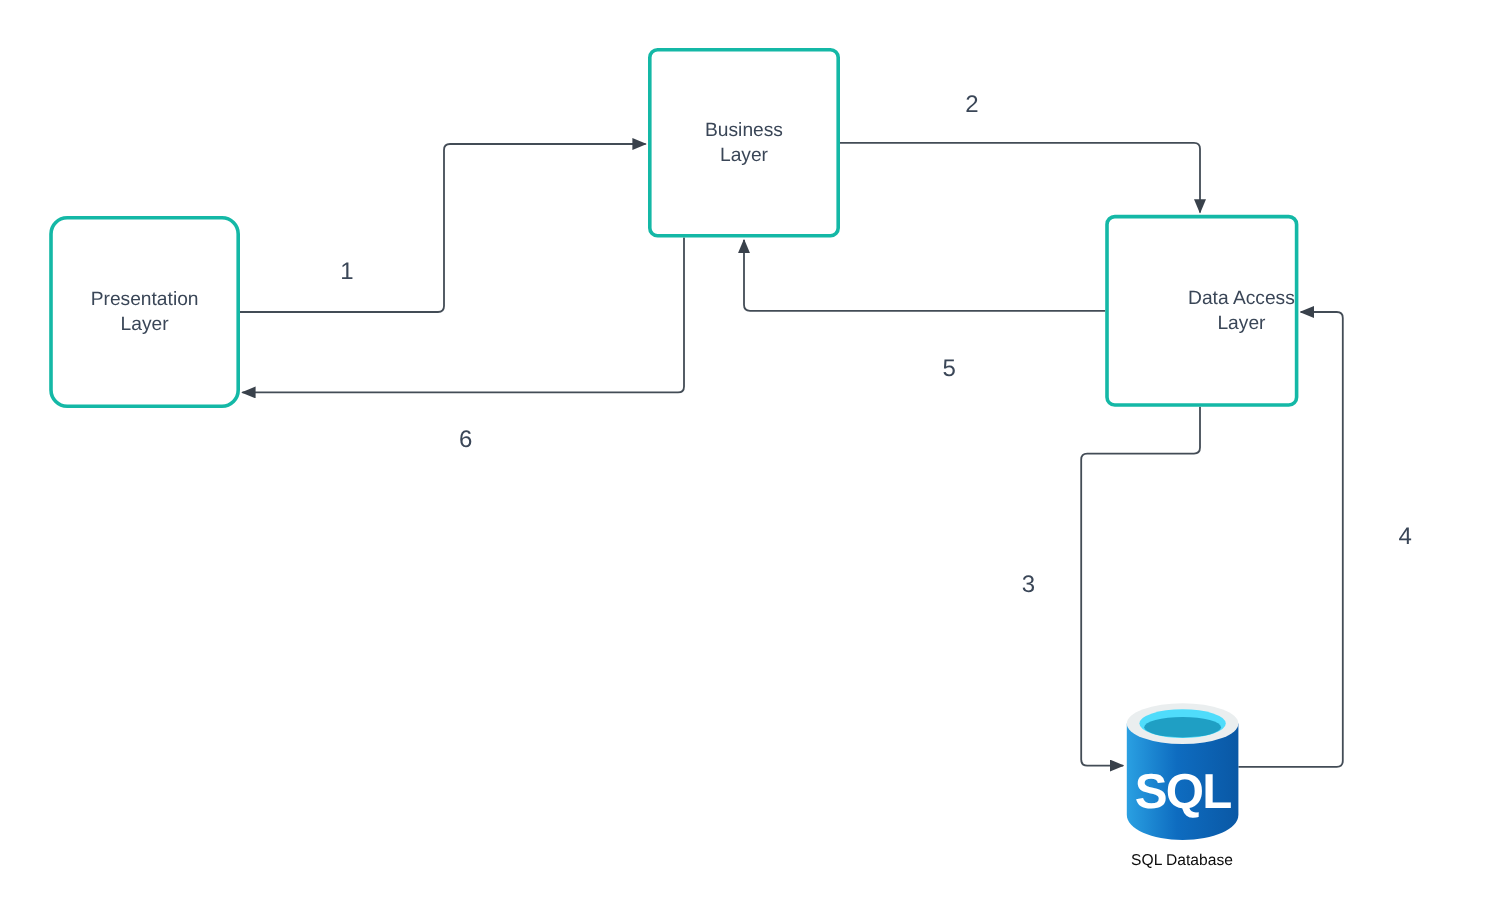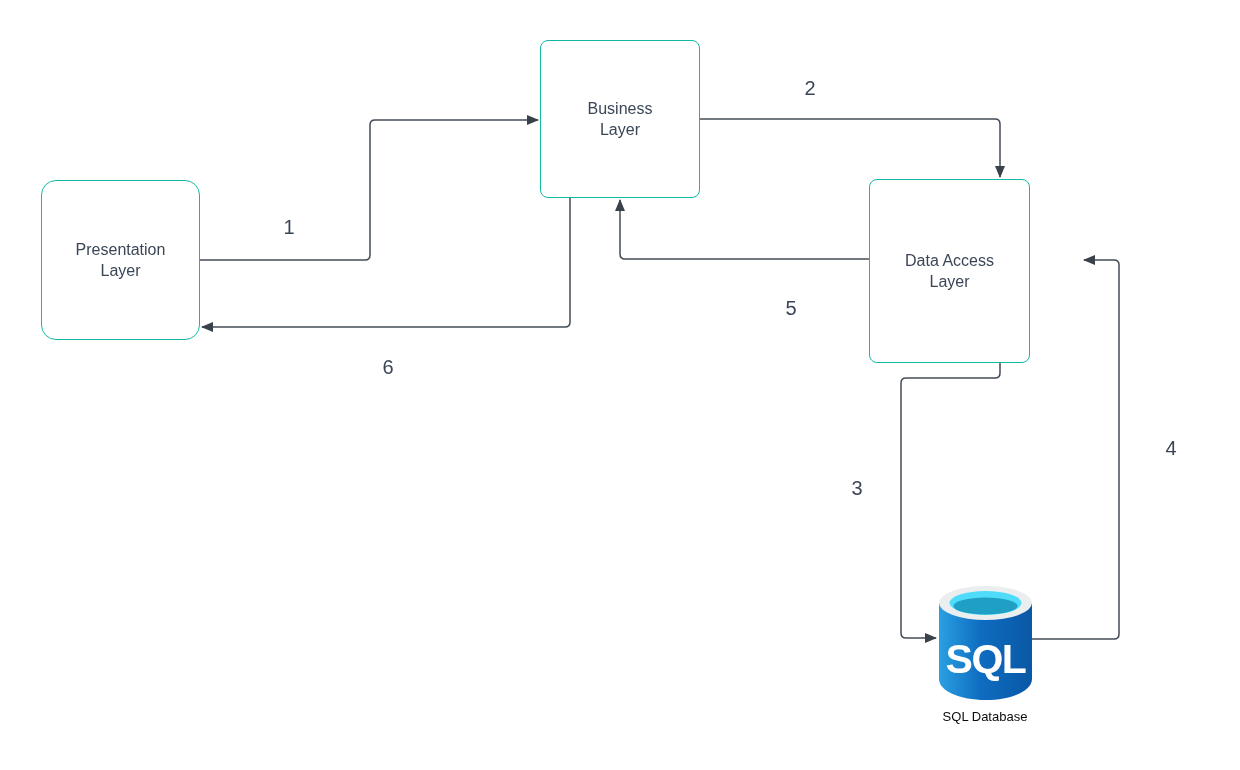--- a/index.html
+++ b/index.html
@@ -8,34 +8,34 @@
     width: 1240px;
     height: 770px;
     background: #ffffff;
     font-family: "Liberation Sans", "DejaVu Sans", sans-serif;
     overflow: hidden;
   }
   .node {
     position: absolute;
     box-sizing: border-box;
     background: #ffffff;
-    border: 1px solid #14b8a6;
+    border: 3px solid #14b8a6;
     border-radius: 8px;
     display: flex;
     align-items: center;
     justify-content: center;
     text-align: center;
     font-size: 16px;
     line-height: 1.32;
     color: #3a4657;
     white-space: pre-line;
   }
   #node-presentation { left: 41px;  top: 180px; width: 159px; height: 160px; border-radius: 15px; }
   #node-business     { left: 540px; top: 40px;  width: 160px; height: 158px; }
-  #node-data-access  { left: 869px; top: 179px; width: 161px; height: 184px; }
+  #node-data-access  { left: 921px; top: 179px; width: 161px; height: 160px; justify-content: flex-end; }
 
   #edges {
     position: absolute;
     left: 0; top: 0;
     width: 1240px; height: 770px;
   }
   #edges path.edge {
     fill: none;
     stroke: #434c56;
     stroke-width: 1.5;

